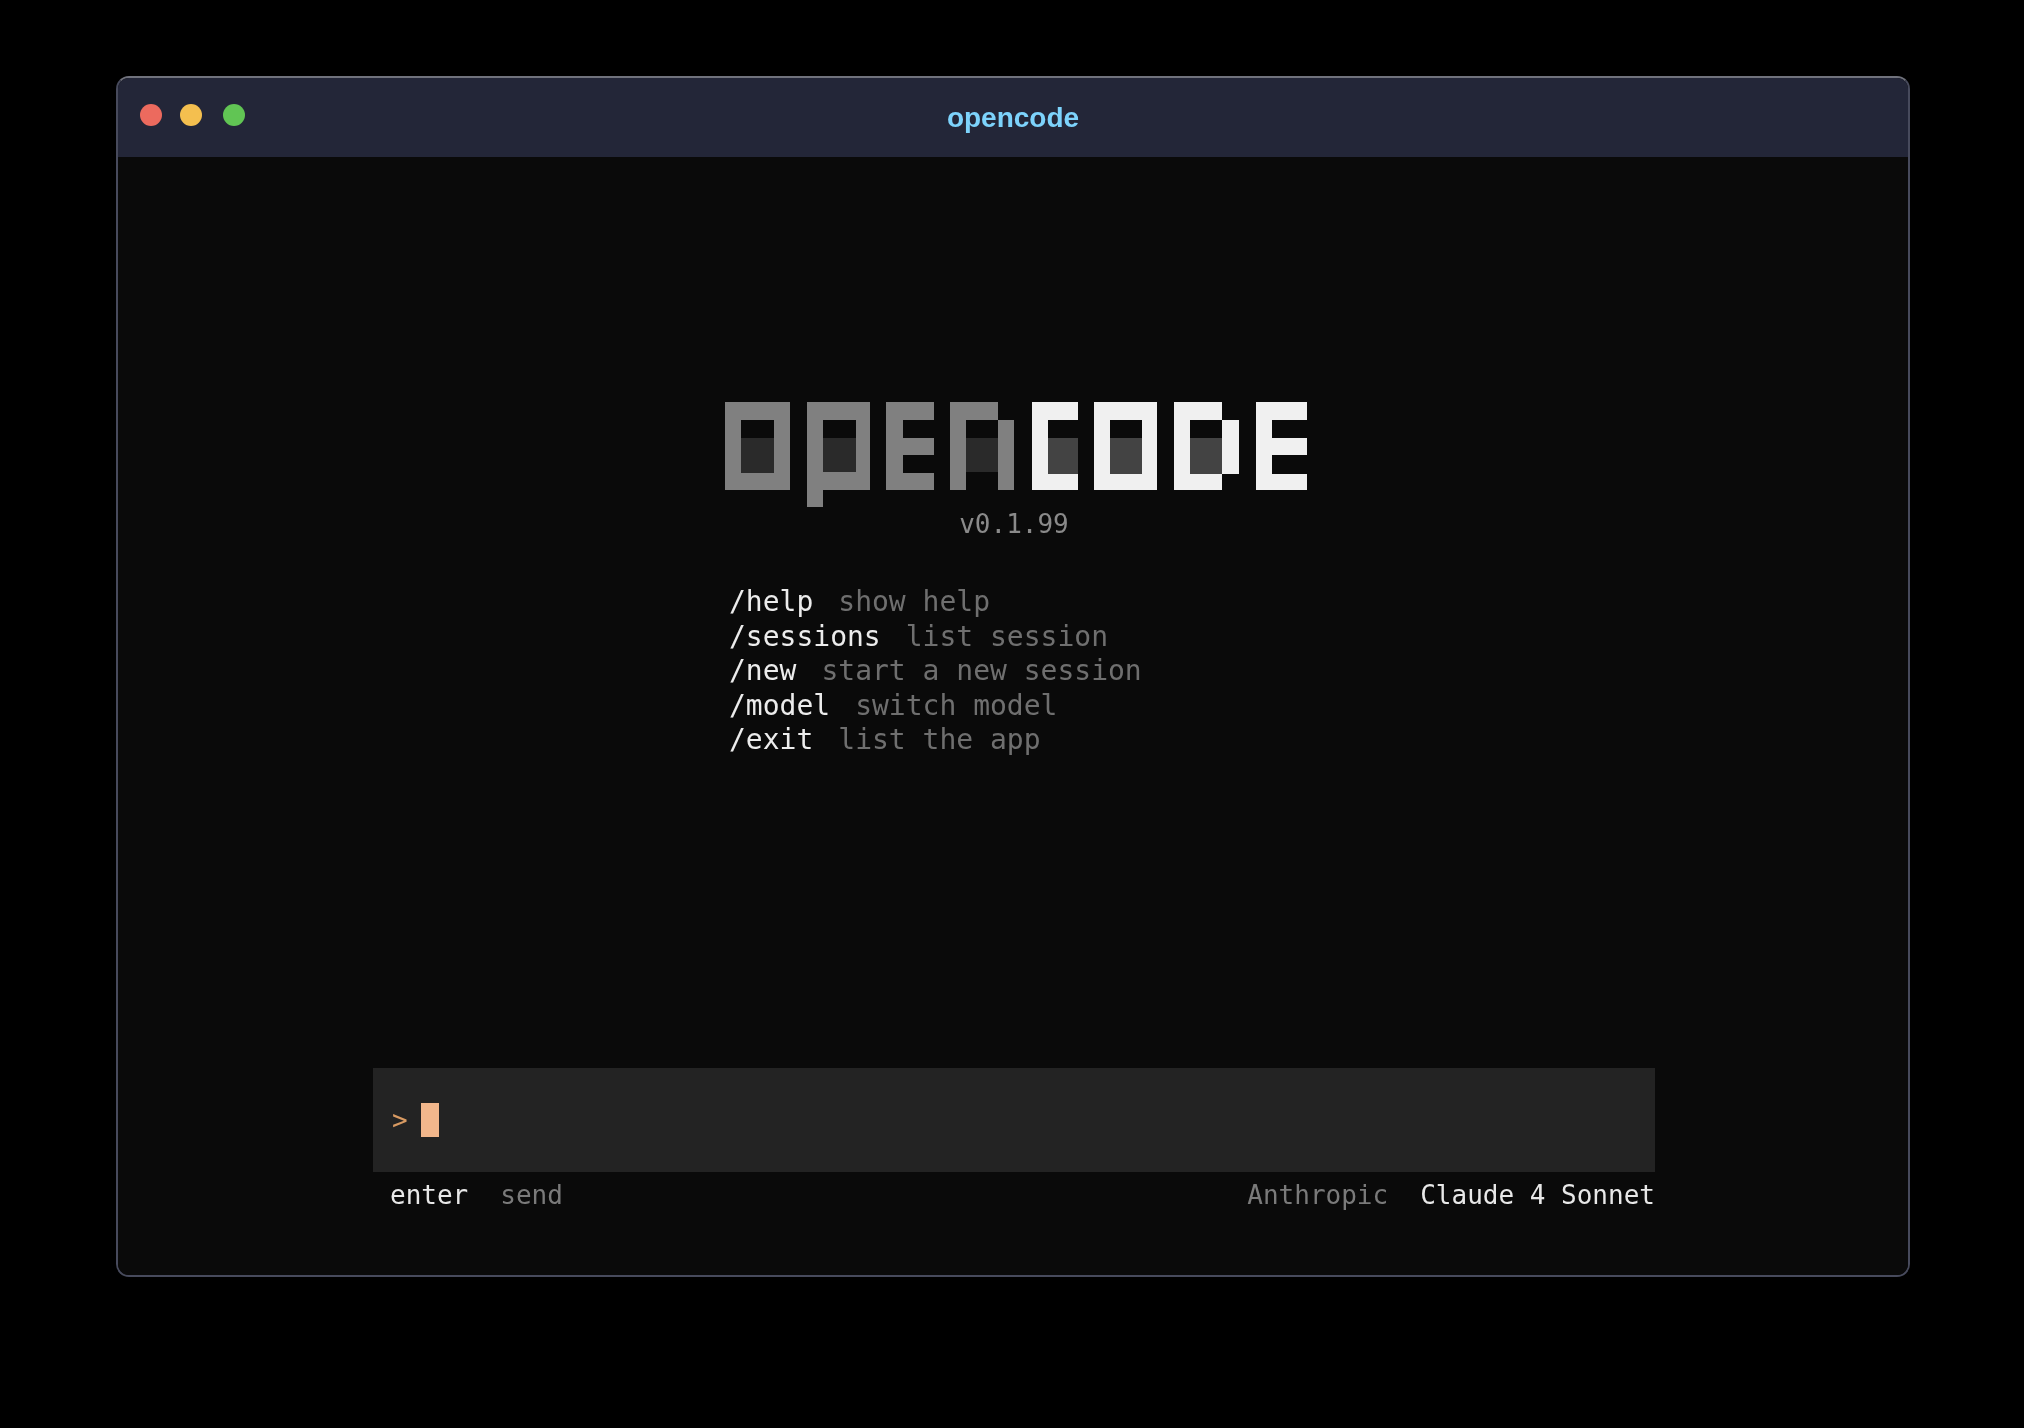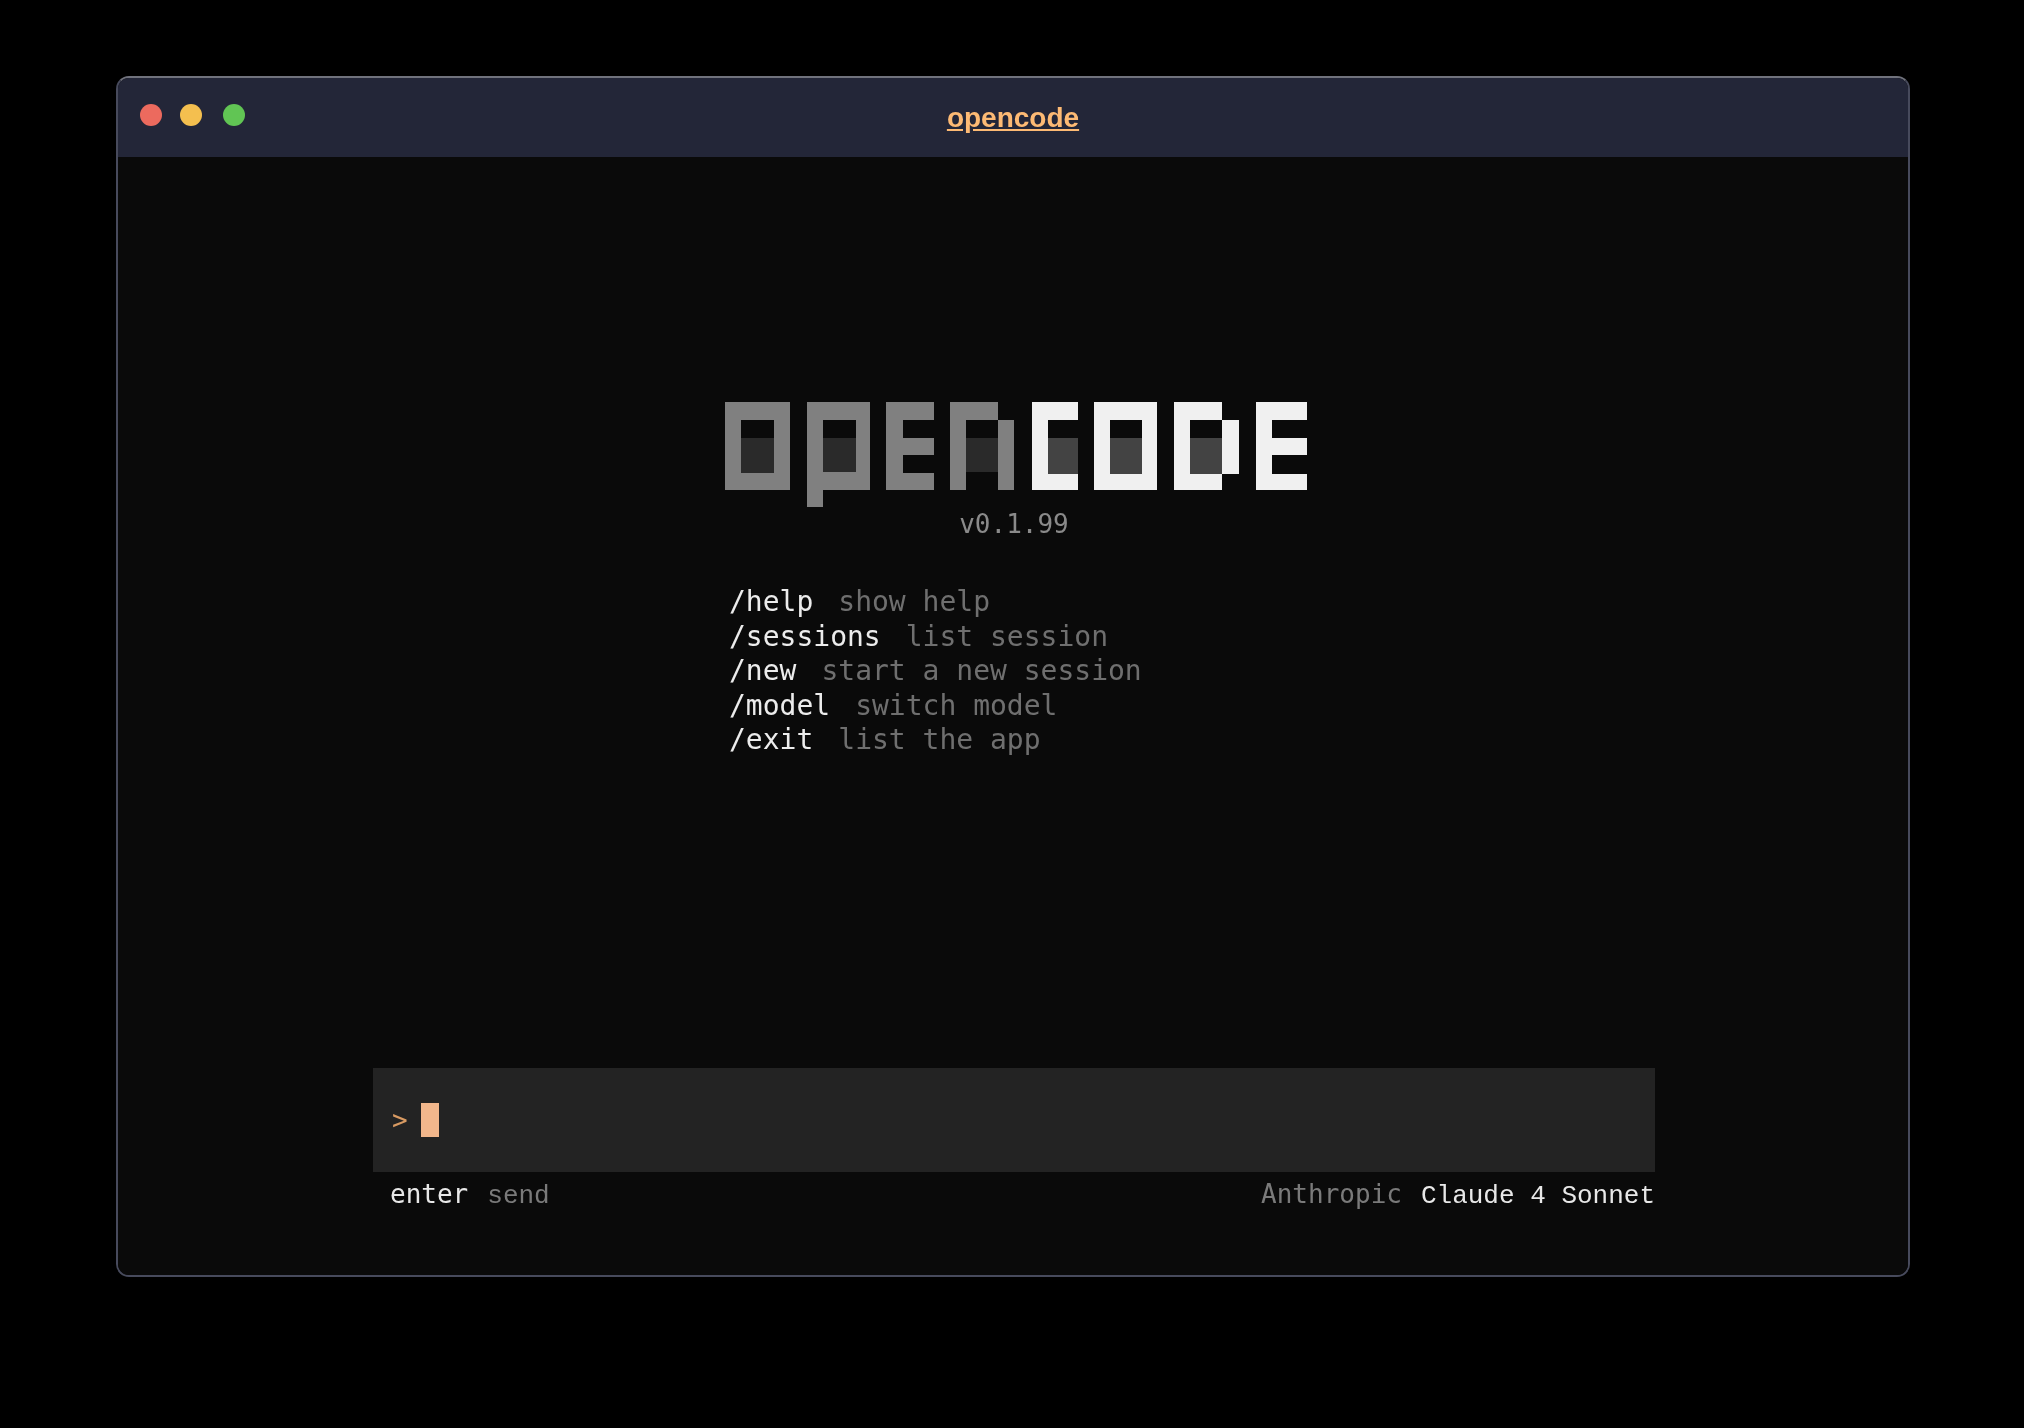--- a/index.html
+++ b/index.html
@@ -38,23 +38,22 @@
     padding: 0;
     cursor: pointer;
   }
   .light.red    { background: #ec6a5e; margin-right: 18px; }
   .light.yellow { background: #f4bf4f; margin-right: 21px; }
   .light.green  { background: #61c554; }
   .window-title {
     font-family: "Liberation Sans", sans-serif;
     font-weight: bold;
     font-size: 28px;
-    color: #fdba74;
+    color: #7dd3fc;
     letter-spacing: 0px;
-    text-decoration: underline;
   }
 
   .content {
     position: absolute;
     left: 0; top: 79px; right: 0; bottom: 0;
     background: #0a0a0a;
   }
 
   .logo {
     position: absolute;
@@ -108,21 +107,21 @@
     left: 272px; top: 1021px;
     width: 1265px; height: 34px;
     display: flex;
     justify-content: space-between;
     align-items: center;
     font-size: 26px;
     white-space: nowrap;
   }
   .dim    { color: #7a7a7a; }
   .bright { color: #e8e8e8; }
-  .gap-left { margin-left: 19px; font-family: Liberation Mono, monospace; }
+  .gap-left { margin-left: 32px; }
 </style>
 </head>
 <body>
 
 <div class="window">
 
   <div class="titlebar">
     <div class="traffic-lights">
       <button class="light red"></button>
       <button class="light yellow"></button>

